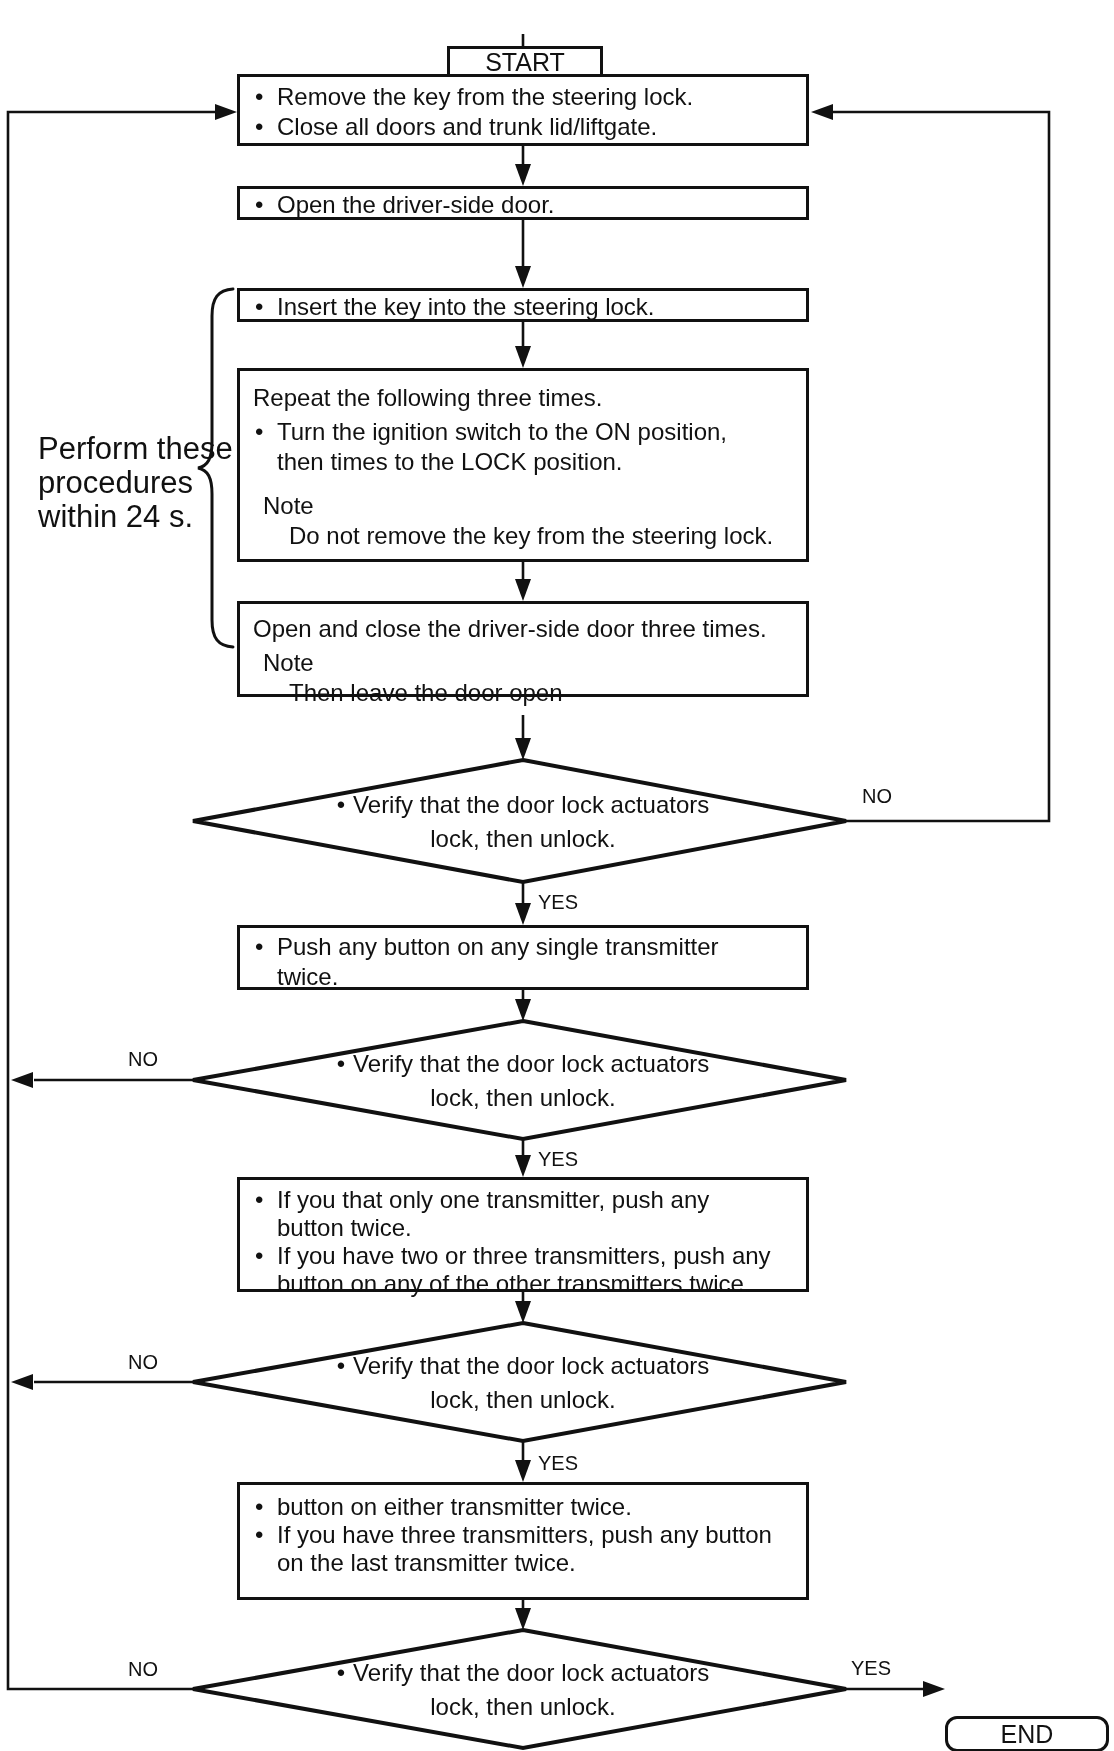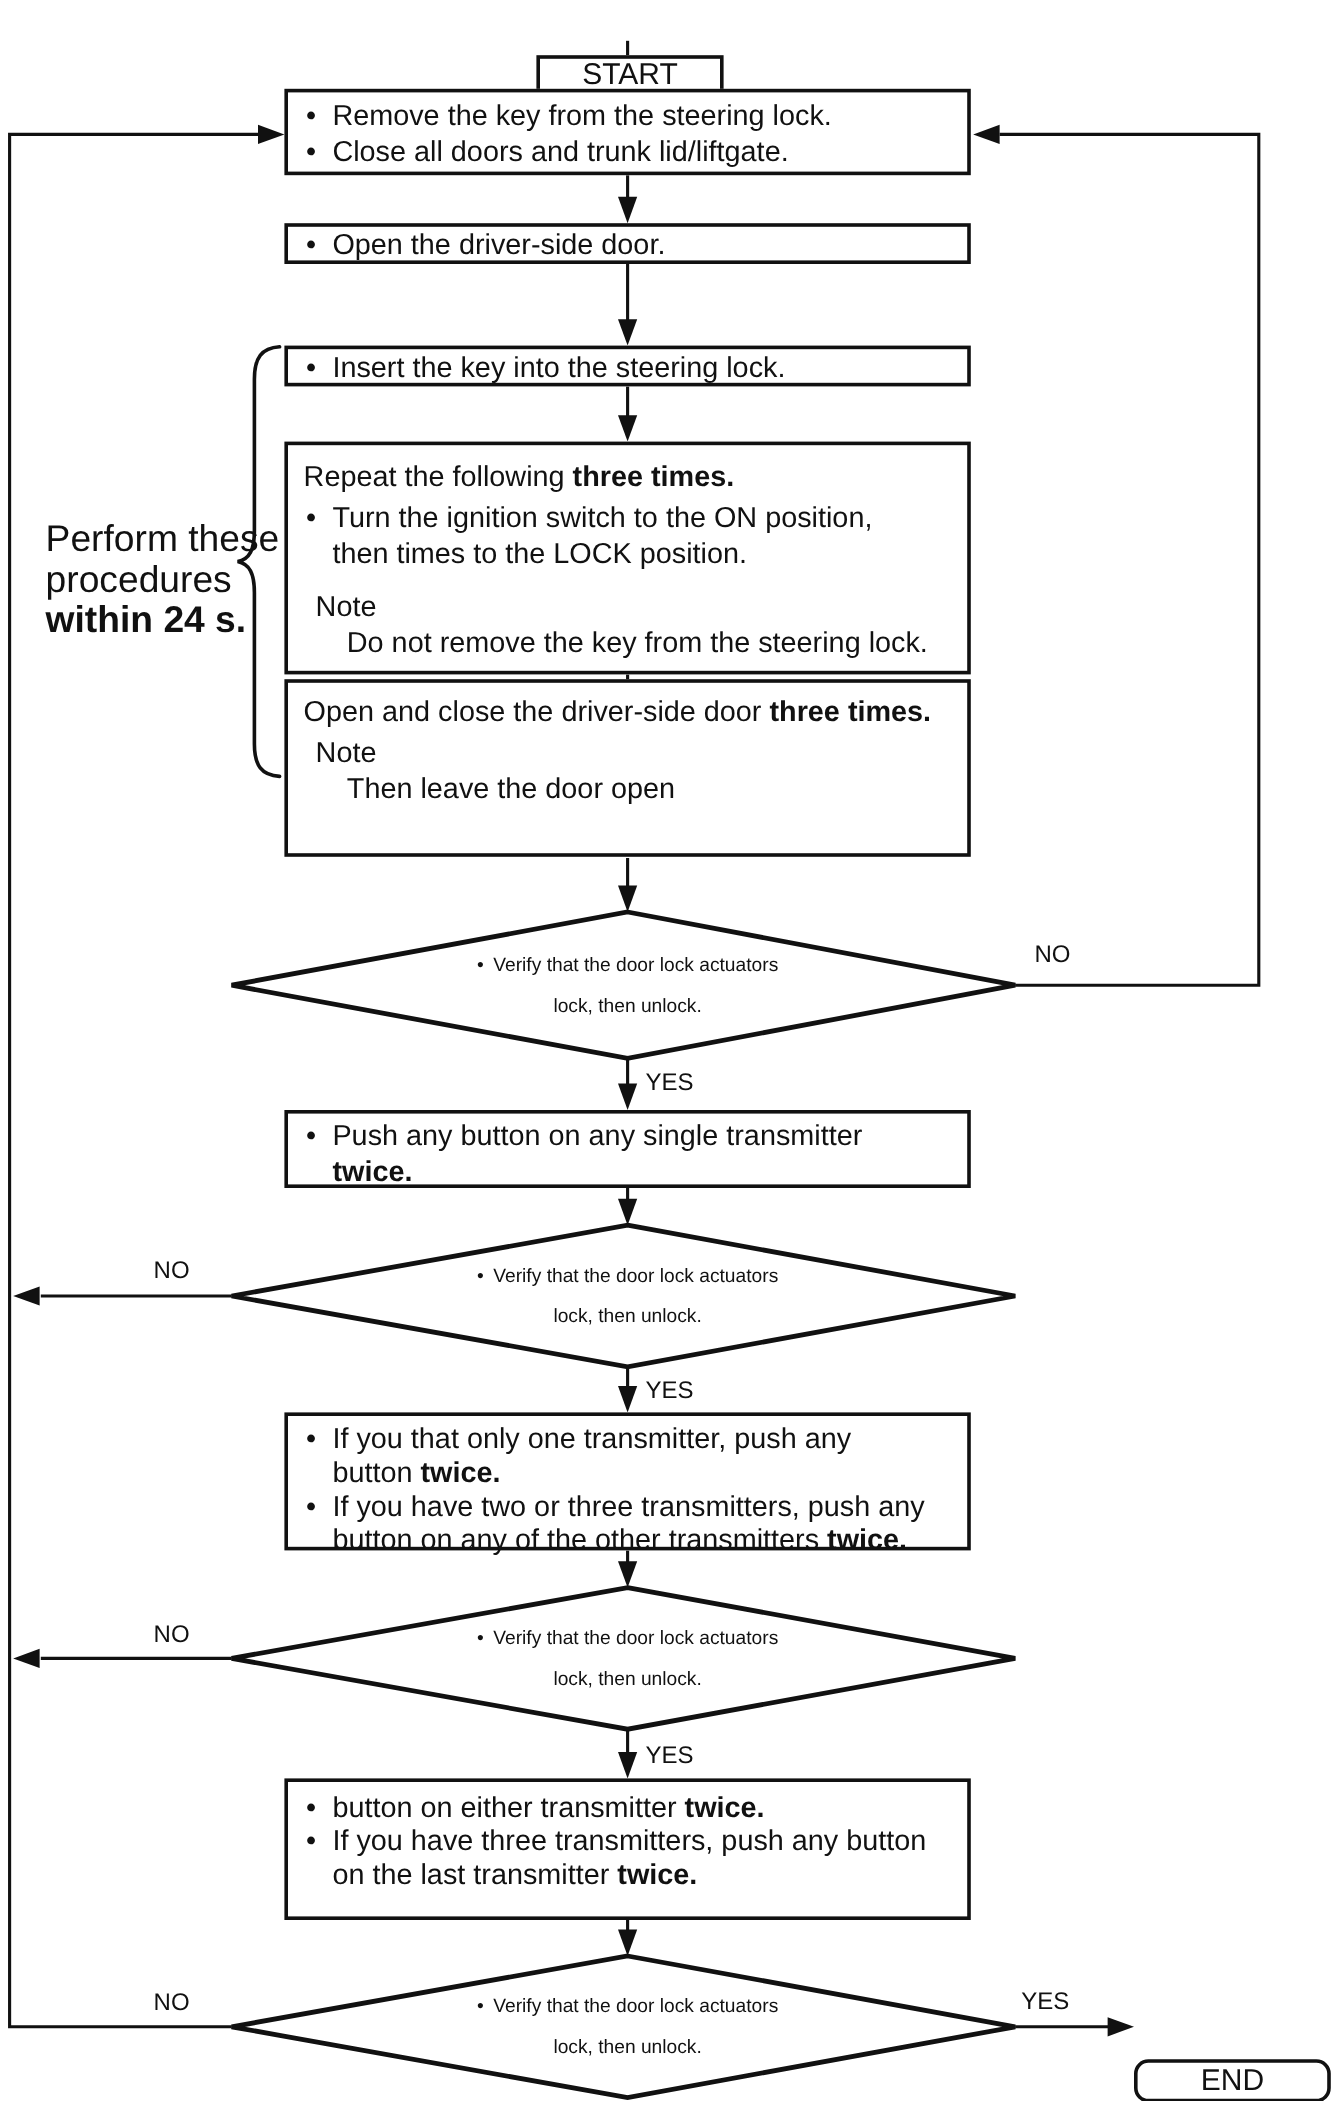--- a/index.html
+++ b/index.html
@@ -27,34 +27,34 @@
   }
   .row{position:relative;padding-left:24px;}
   .row .bullet{position:absolute;left:2px;top:0;}
   .cont{padding-left:24px;}
   .note-lbl{padding-left:10px;}
   .note-txt{padding-left:36px;}
   .gap14{height:14px;}
   .dtext{
     position:absolute;left:243px;width:560px;
     text-align:center;
-    font-size:16px;line-height:34px;
+    font-size:24px;line-height:34px;
   }
   .dtext .bullet{margin-right:8px;}
   .lbl{
     position:absolute;
     font-size:20px;line-height:26px;
     white-space:nowrap;
   }
   .side-note{
     position:absolute;left:38px;top:432px;
     font-size:31px;line-height:34px;
     white-space:nowrap;
   }
-  b{font-weight:bold;}
+  b{font-weight:normal;}
 </style>
 </head>
 <body>
 
 <div id="canvas">
 
   <svg id="wires" viewBox="0 0 1114 1751" xmlns="http://www.w3.org/2000/svg">
     <g stroke="#111" stroke-width="2.6" fill="none">
 
       <line x1="523" y1="34" x2="523" y2="54"></line>
@@ -165,21 +165,21 @@
     </div>
     <div class="gap14"></div>
     <div class="note-lbl">
       <span>Note</span>
     </div>
     <div class="note-txt">
       <span>Do not remove the key from the steering lock.</span>
     </div>
   </div>
 
-  <div class="box" style="left:237px;top:566px;width:572px;height:148px;padding:10px 6px 0 13px;">
+  <div class="box" style="left:237px;top:601px;width:572px;height:96px;padding:10px 6px 0 13px;">
     <div style="margin-bottom:4px;">
       <span>Open and close the driver-side door </span><b>three times.</b>
     </div>
     <div class="note-lbl">
       <span>Note</span>
     </div>
     <div class="note-txt">
       <span>Then leave the door open</span>
     </div>
   </div>

